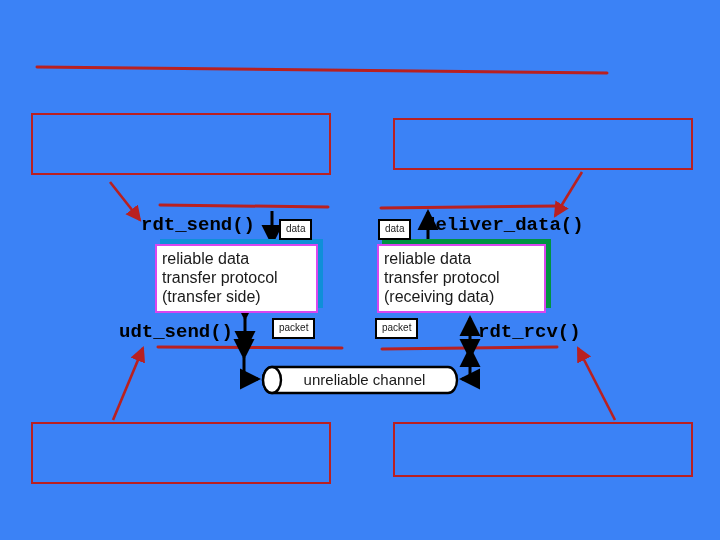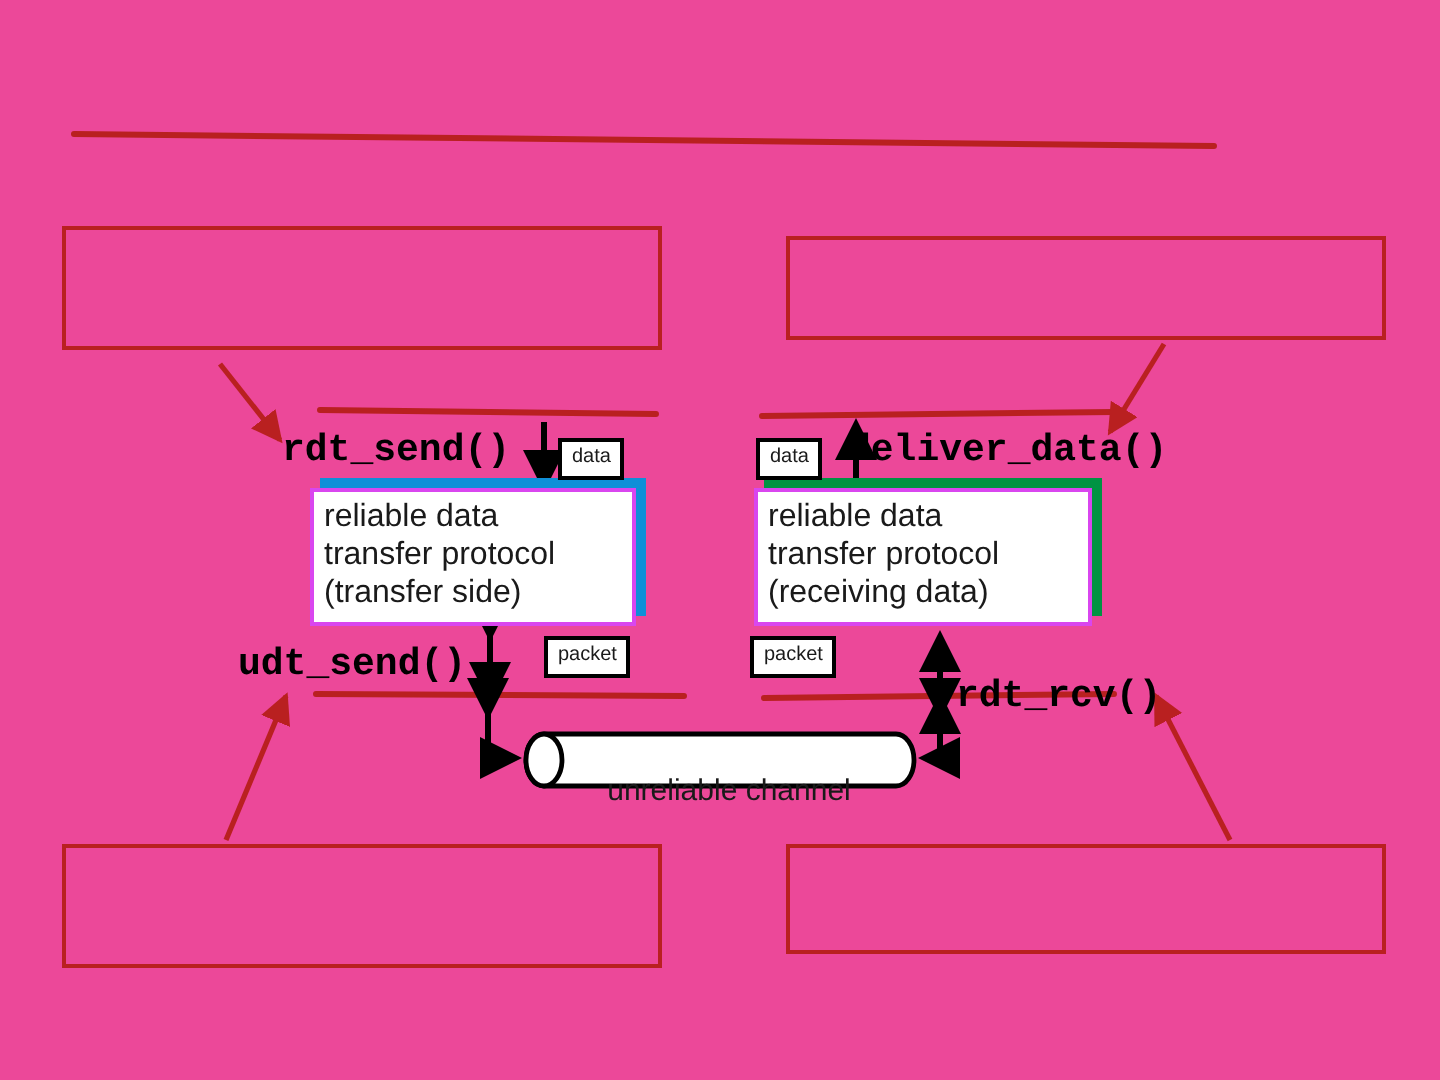--- a/index.html
+++ b/index.html
@@ -5,21 +5,21 @@
 <style>
   html, body {
     margin: 0;
     padding: 0;
     background: #ffffff;
   }
   #canvas {
     position: relative;
     width: 720px;
     height: 540px;
-    background: #ec4899;
+    background: #3b82f6;
     overflow: hidden;
     font-family: "Liberation Sans", sans-serif;
   }
   .svg-layer {
     position: absolute;
     left: 0;
     top: 0;
     width: 720px;
     height: 540px;
     pointer-events: none;
@@ -43,21 +43,21 @@
     font-family: "Liberation Mono", "DejaVu Sans Mono", monospace;
     font-weight: bold;
     font-size: 19px;
     color: #000000;
     white-space: nowrap;
     letter-spacing: 0px;
   }
   #lbl-rdt-send     { left: 141px; top: 214px; }
   #lbl-deliver-data { left: 424px; top: 214px; }
   #lbl-udt-send     { left: 119px; top: 321px; }
-  #lbl-rdt-rcv      { left: 478px; top: 321px; margin-top: 16px; }
+  #lbl-rdt-rcv      { left: 478px; top: 321px; }
 
   
   .proto-shadow {
     position: absolute;
     box-sizing: border-box;
   }
   #proto-shadow-left  { left: 160px; top: 239px; width: 163px; height: 69px; background: #0F8FD8; }
   #proto-shadow-right { left: 382px; top: 239px; width: 169px; height: 69px; background: #009343; }
 
   .proto-box {
@@ -98,21 +98,20 @@
   #channel-label {
     position: absolute;
     left: 277px;
     top: 371px;
     width: 175px;
     text-align: center;
     font-family: "Liberation Sans", sans-serif;
     font-size: 15px;
     color: #1a1a1a;
     white-space: nowrap;
-    margin-top: 16px;
   }
 </style>
 </head>
 <body>
 
 <div id="canvas">
 
   <svg class="svg-layer" viewBox="0 0 720 540">
 
     <line x1="37" y1="67" x2="607" y2="73" stroke="#B92020" stroke-width="3" stroke-linecap="round"></line>

